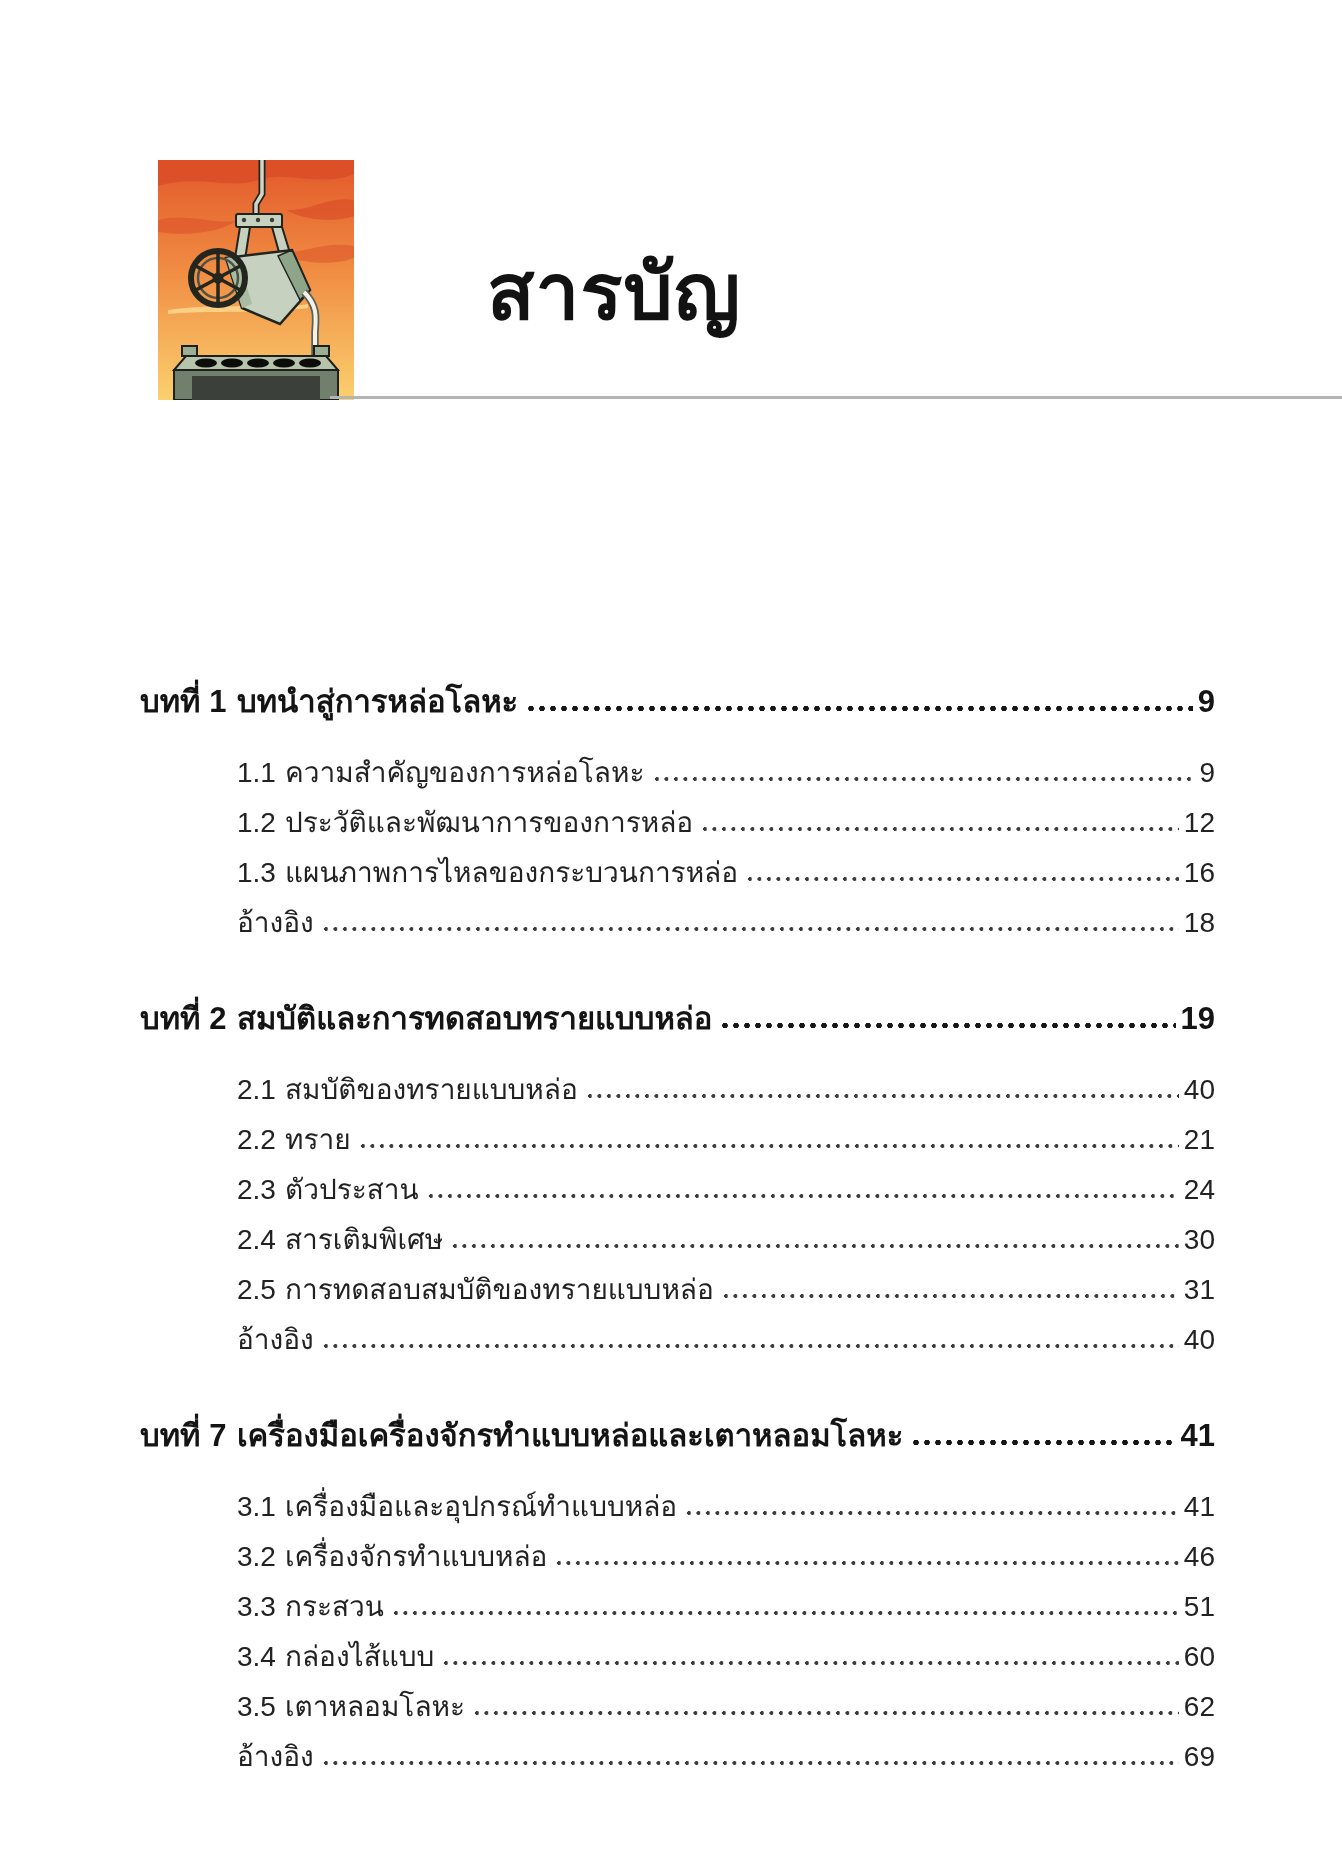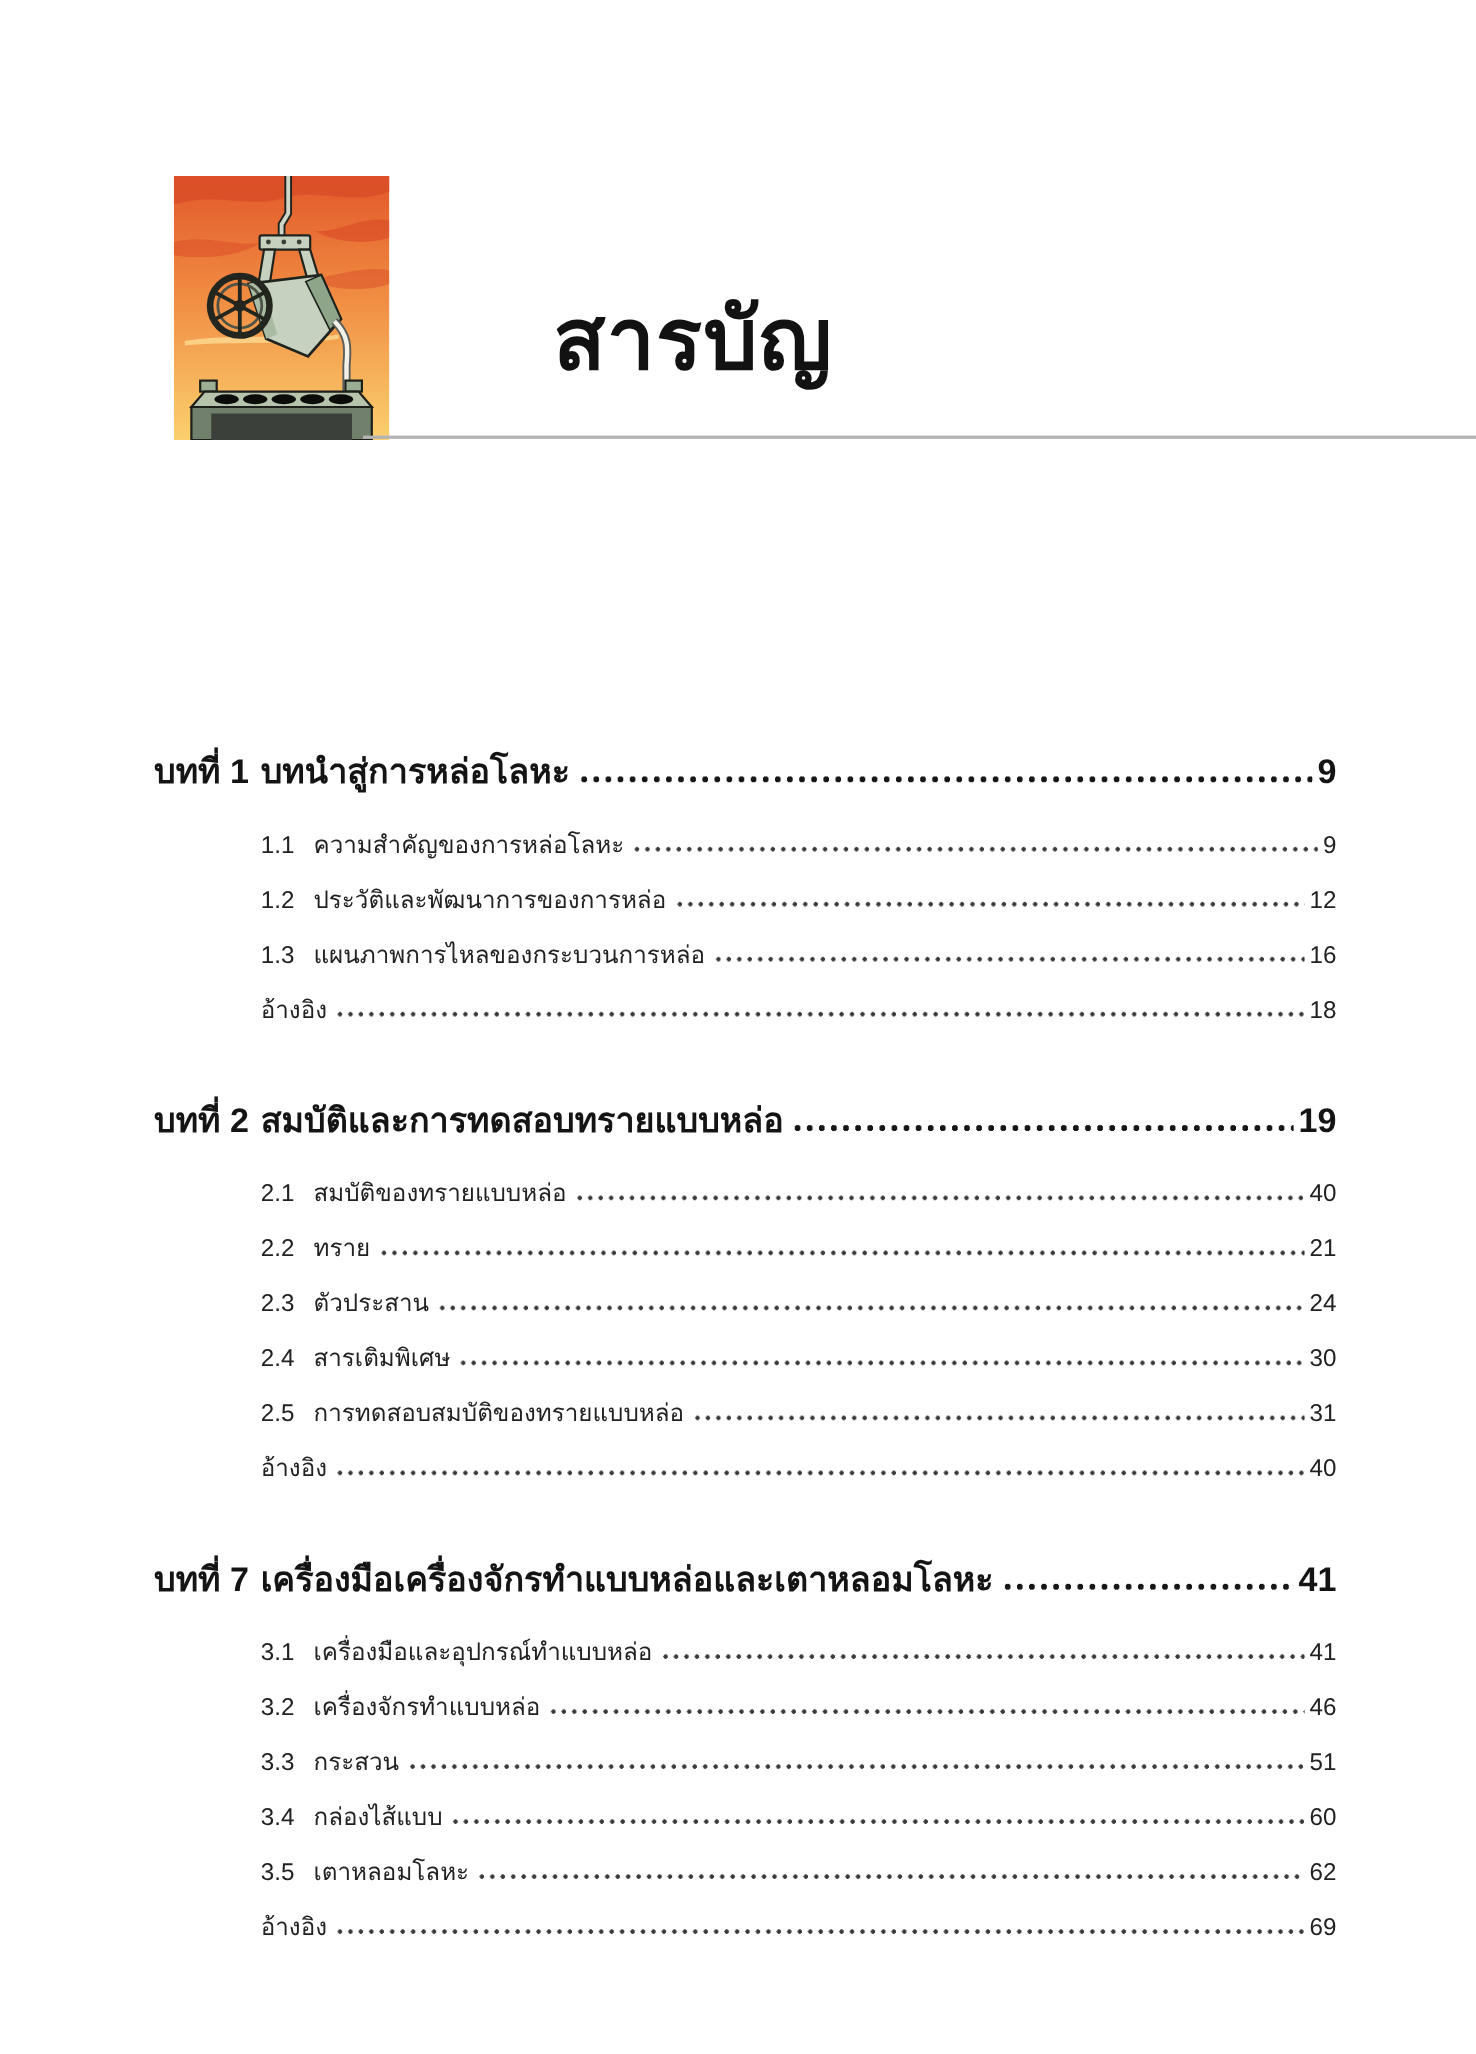--- a/index.html
+++ b/index.html
@@ -12,40 +12,40 @@
   }
   .page { position: relative; width: 1342px; height: 1867px; background: #fff; }
 
   
   .illustration {
     position: absolute; left: 158px; top: 160px;
     width: 196px; height: 240px;
   }
   .illustration svg { display: block; }
   .page-title {
-    position: absolute; left: 487px; top: 244px; margin: 16px;
+    position: absolute; left: 487px; top: 244px; margin: 0;
     font-size: 78px; font-weight: 700; line-height: 1.25;
     letter-spacing: 1px; color: #121212;
   }
   .header-rule {
     position: absolute; left: 330px; top: 396px;
     width: 1012px; height: 3px; background: var(--rule, #b4b4b4);
   }
 
   
   .toc { position: absolute; left: 140px; top: 676px; width: 1075px; }
   .toc-chapter { margin-bottom: 43px; }
   .toc-heading {
     display: flex; align-items: baseline;
     height: 74px; font-size: 31px; font-weight: 700; color: #141414;
   }
   .ch-label { flex: 0 0 97px; }
   .toc-row {
     display: flex; align-items: baseline;
-    height: 50px; padding-left: 97px; font-size: 22px; color: #222;
+    height: 50px; padding-left: 97px; font-size: 28px; color: #222;
   }
   .item-num { flex: 0 0 48px; }
   .ch-title, .item-title { white-space: nowrap; }
   .dots {
     flex: 1 1 auto; height: 6px; margin: 0 5px 0 8px;
     background-image: radial-gradient(circle at 4px 3px, var(--dots, #3a3a3a) 1.8px, transparent 2.1px);
     background-size: 9.5px 6px; background-repeat: repeat-x; background-position: left bottom;
   }
   .dots-bold {
     height: 7px;

